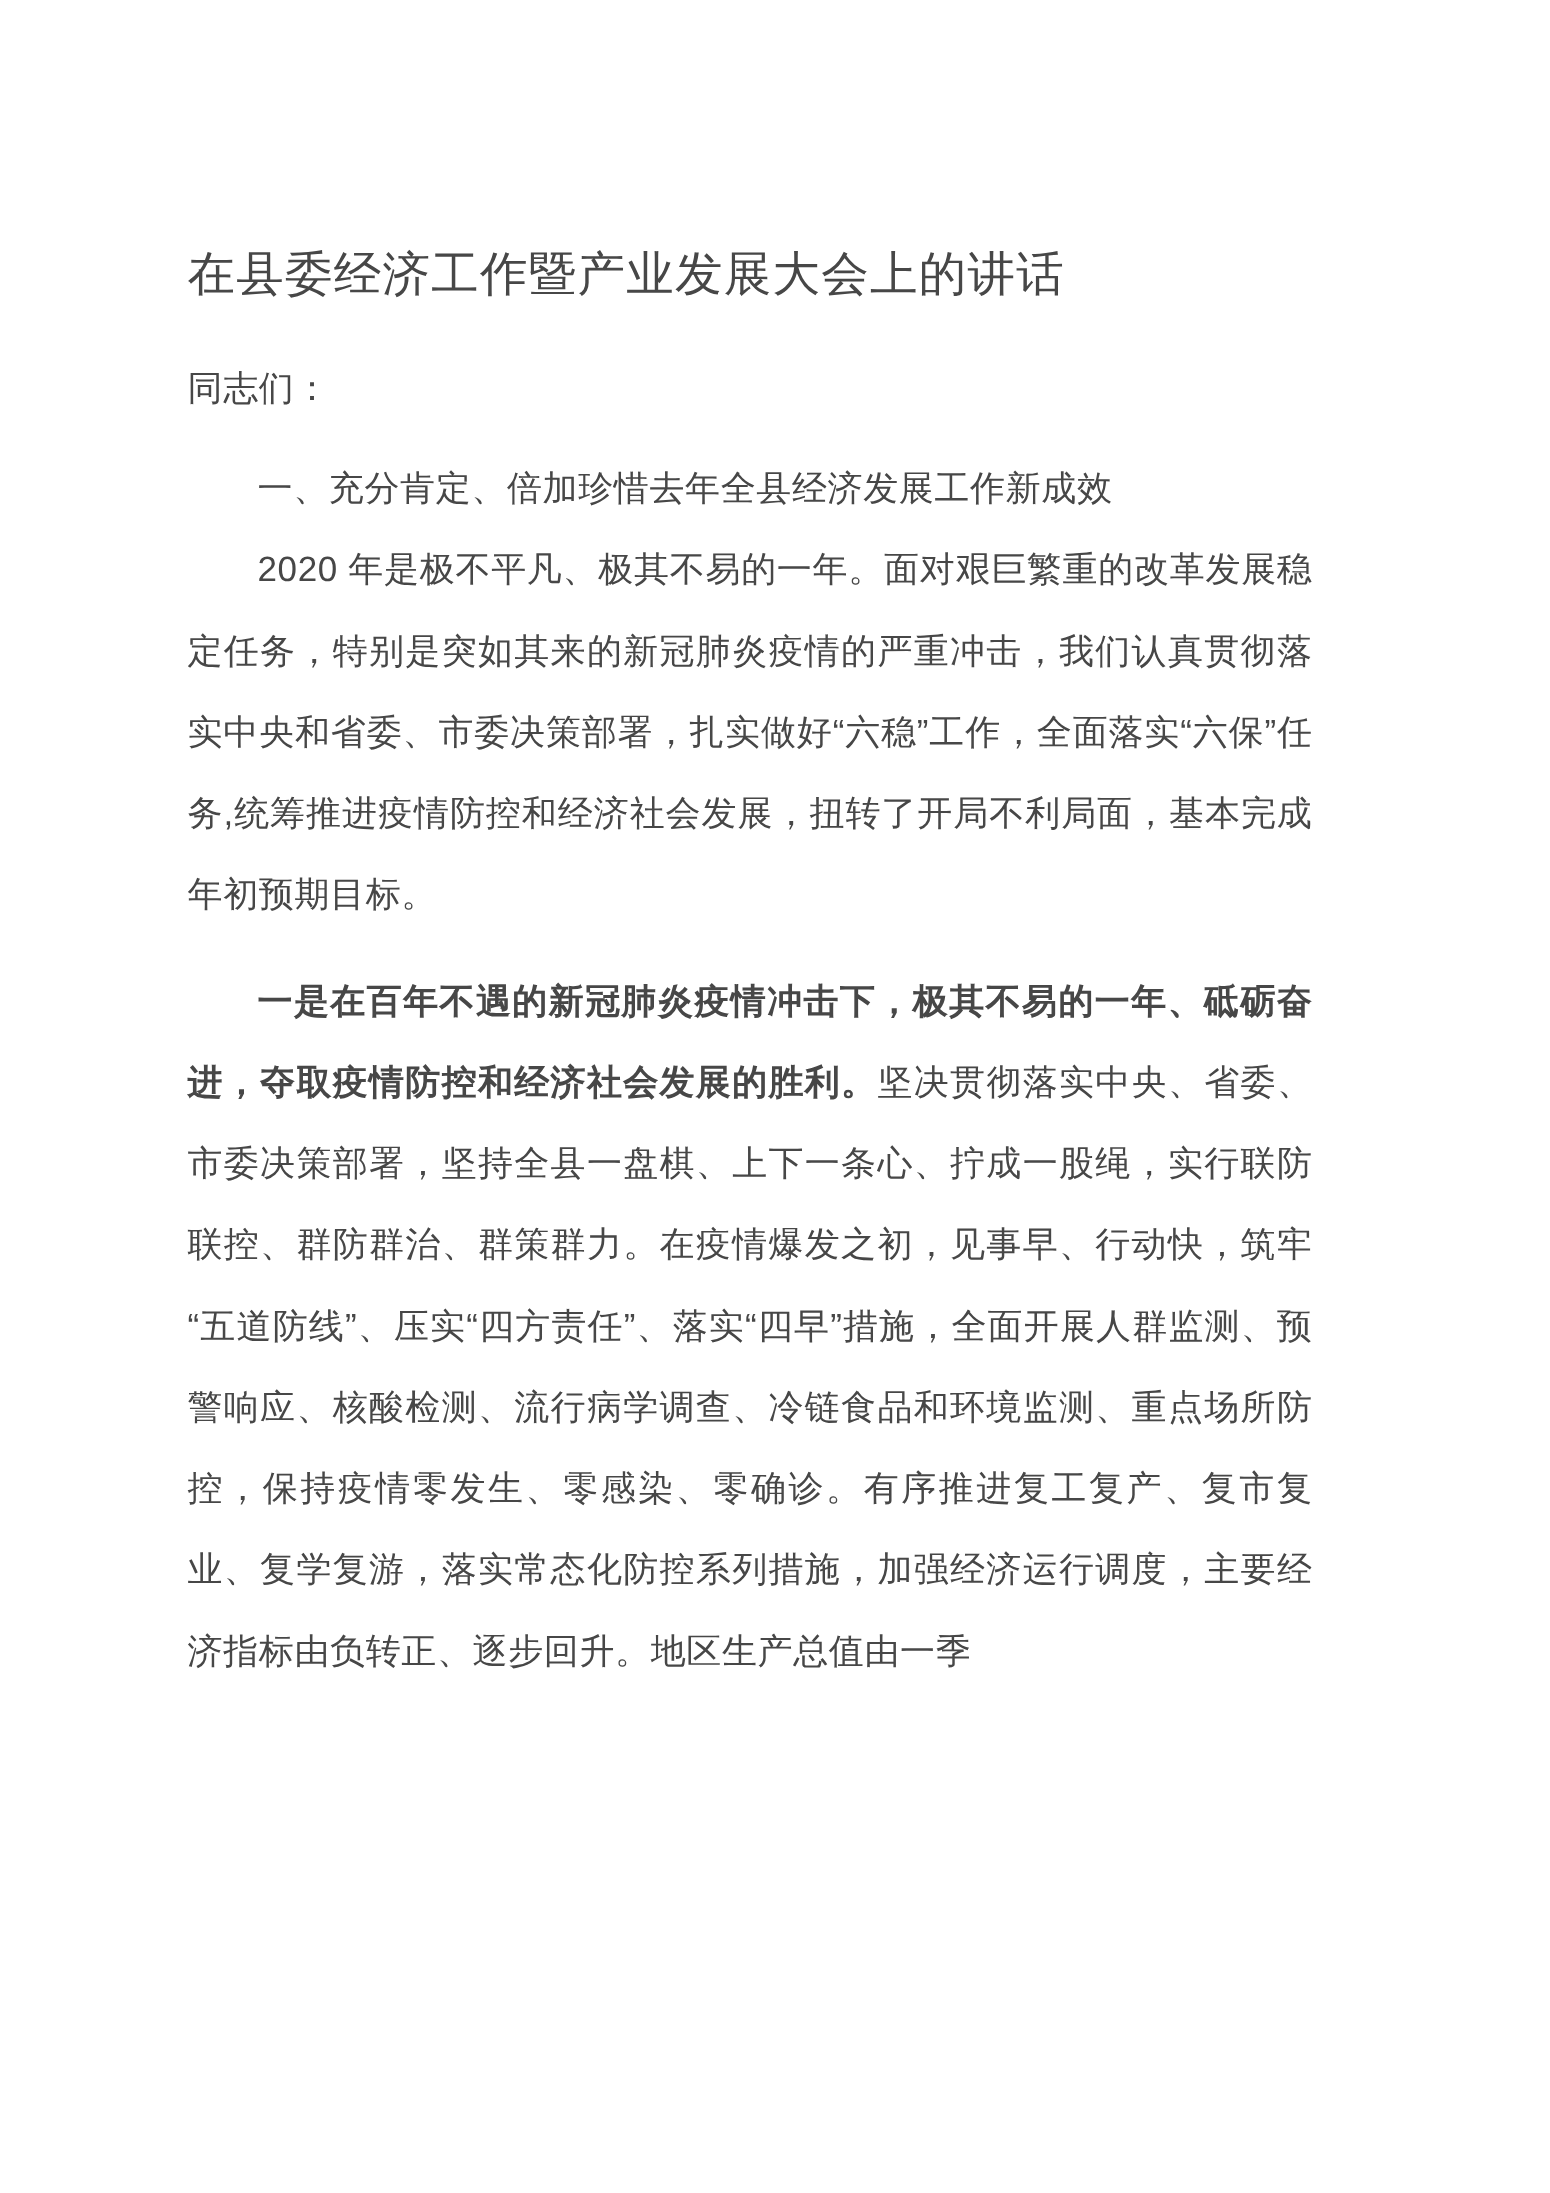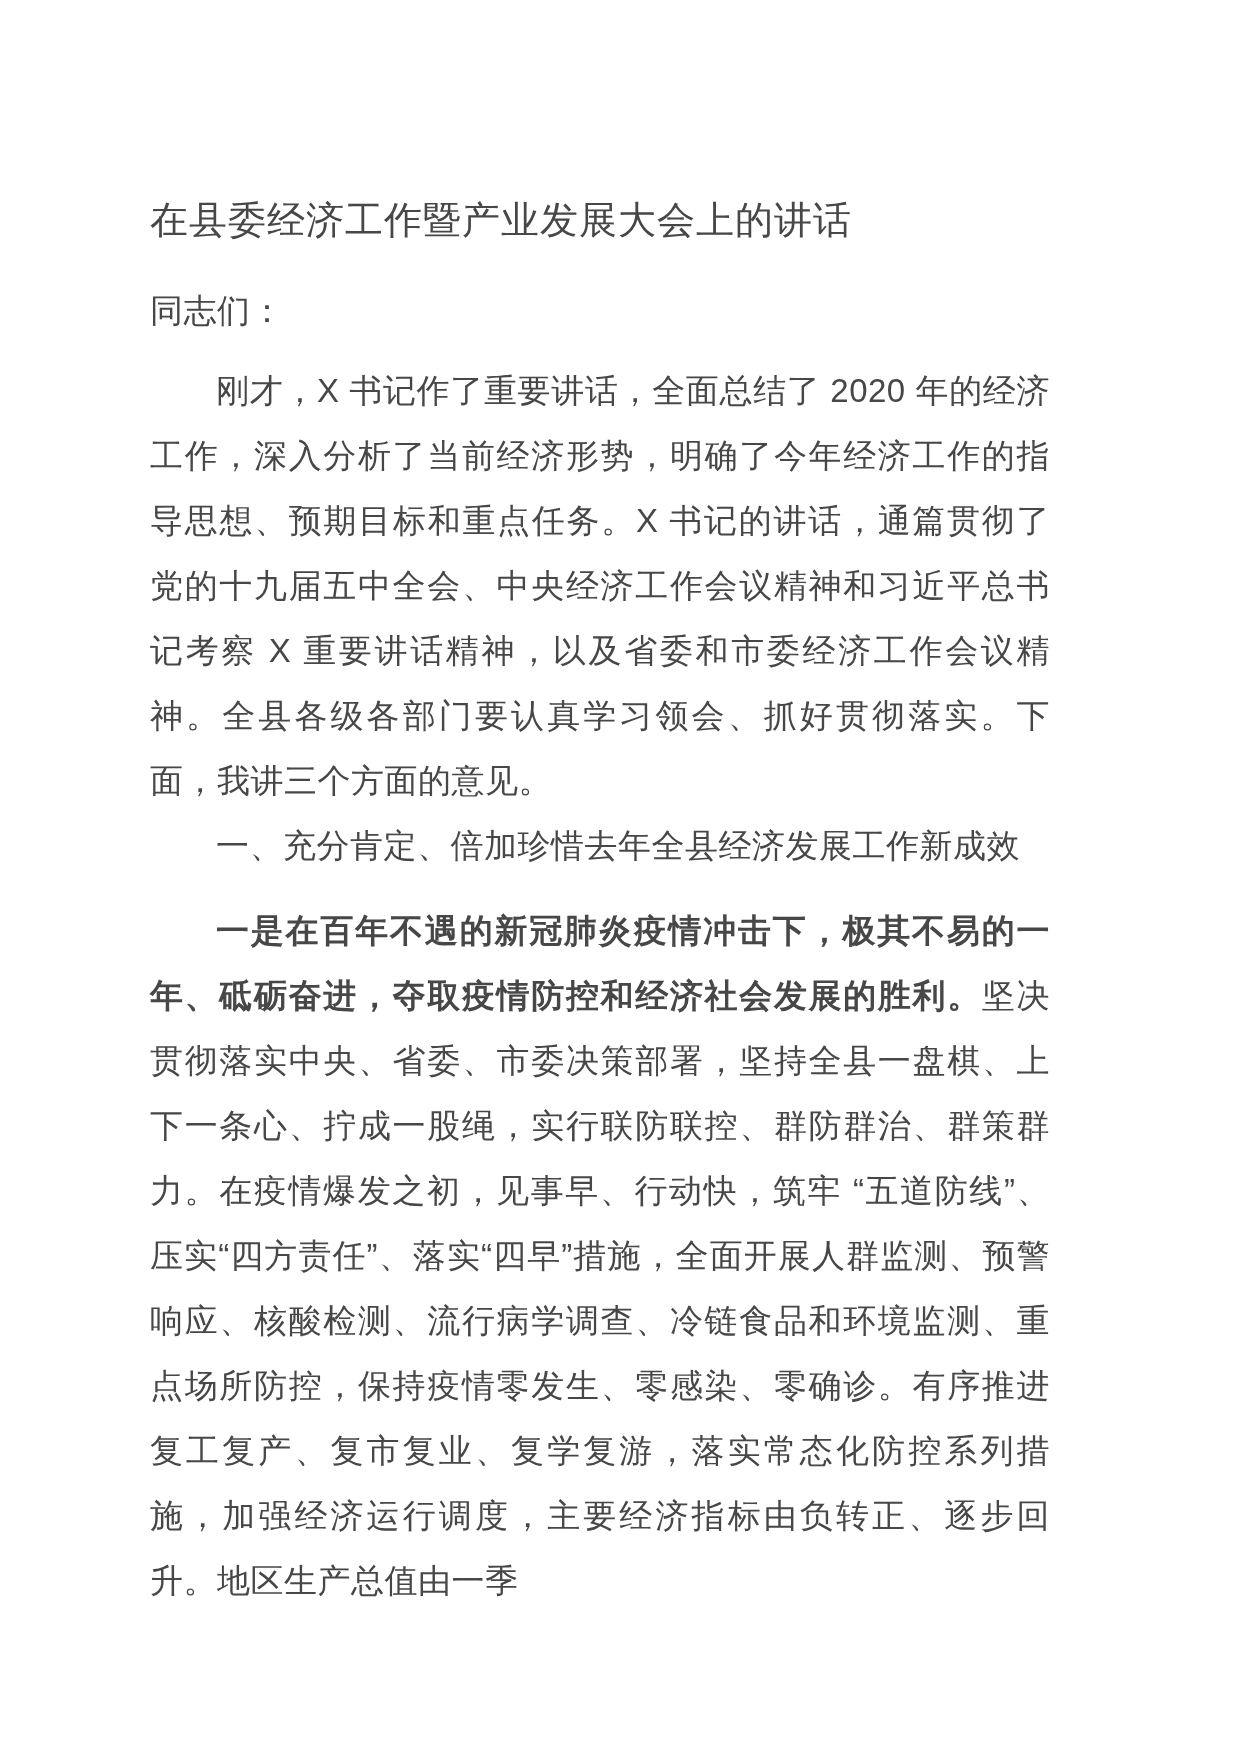--- a/index.html
+++ b/index.html
@@ -23,21 +23,21 @@
   .doc-title {
     font-size: 38px;
     line-height: 60px;
     font-weight: 400;
     letter-spacing: 1px;
     margin-bottom: 28px;
     color: #474747;
   }
 
   .doc-body p {
-    font-size: 33px;
+    font-size: 28px;
     line-height: 65px;
     letter-spacing: 0.5px;
     text-align: justify;
     color: #474747;
   }
 
   .greeting {
     margin-bottom: 15px;
   }
 
@@ -59,20 +59,20 @@
 </style>
 </head>
 <body>
 
 <div class="page">
   <h1 class="doc-title">在县委经济工作暨产业发展大会上的讲话</h1>
 
   <div class="doc-body">
     <p class="greeting">同志们：</p>
 
-    <p class="indent">刚才，X 书记作了重要讲话，全面总结了 2020 年的经济工作，深入分析了当前经济形势，明确了今年经济工作的指导思想、预期目标和重点任务。X 书记的讲话，通篇贯彻了党的十九届五中全会、中央经济工作会议精神和习近平总书记考察 X 重要讲话精神，以及省委和市委经济工作会议精神。全县各级各部门要认真学习领会、抓好贯彻落实。下面，我讲三个方面的意见。</p>
 
     <p class="indent section-heading">一、充分肯定、倍加珍惜去年全县经济发展工作新成效</p>
 
+    <p class="indent">2020 年是极不平凡、极其不易的一年。面对艰巨繁重的改革发展稳定任务，特别是突如其来的新冠肺炎疫情的严重冲击，我们认真贯彻落实中央和省委、市委决策部署，扎实做好“六稳”工作，全面落实“六保”任务,统筹推进疫情防控和经济社会发展，扭转了开局不利局面，基本完成年初预期目标。</p>
 
     <p class="indent para-lead-bold"><b>一是在百年不遇的新冠肺炎疫情冲击下，极其不易的一年、砥砺奋进，夺取疫情防控和经济社会发展的胜利。</b><span>坚决贯彻落实中央、省委、市委决策部署，坚持全县一盘棋、上下一条心、拧成一股绳，实行联防联控、群防群治、群策群力。在疫情爆发之初，见事早、行动快，筑牢 “五道防线”、压实“四方责任”、落实“四早”措施，全面开展人群监测、预警响应、核酸检测、流行病学调查、冷链食品和环境监测、重点场所防控，保持疫情零发生、零感染、零确诊。有序推进复工复产、复市复业、复学复游，落实常态化防控系列措施，加强经济运行调度，主要经济指标由负转正、逐步回升。地区生产总值由一季</span></p>
   </div>
 </div>
 
 </body></html>

